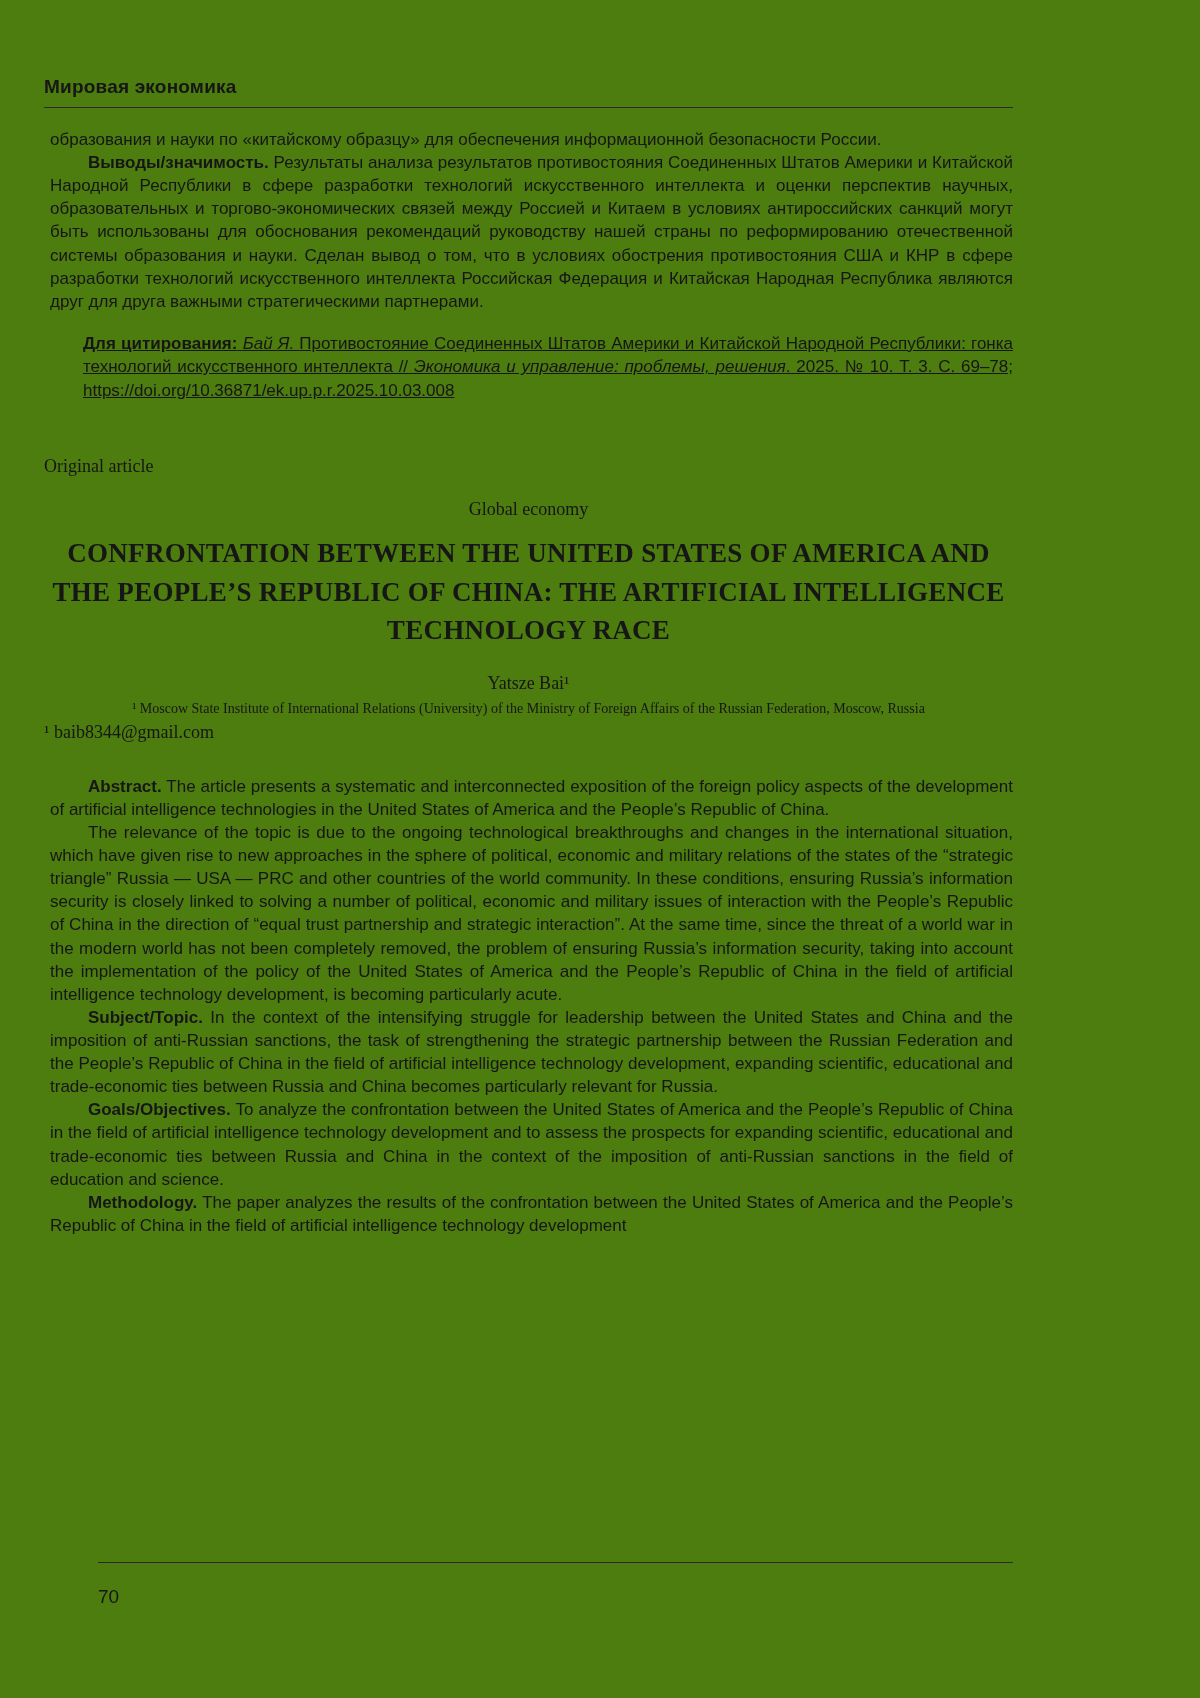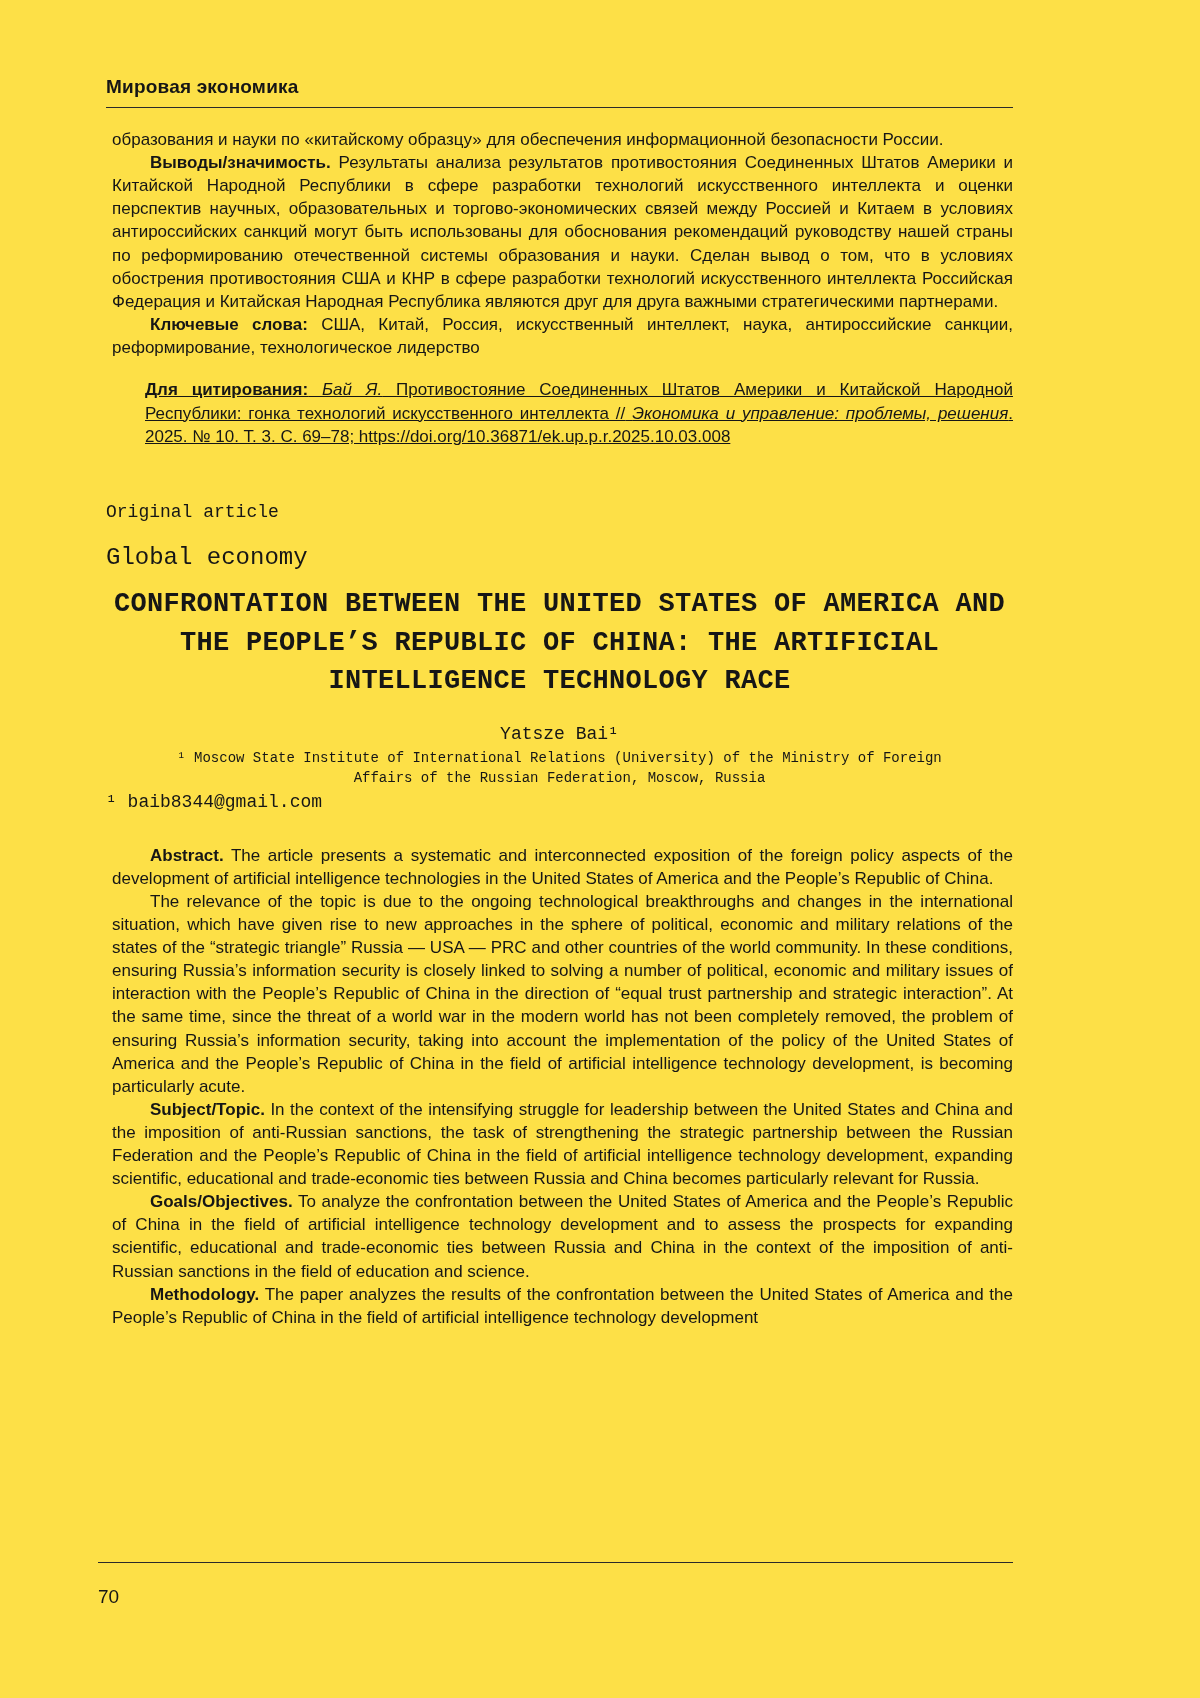--- a/index.html
+++ b/index.html
@@ -7,22 +7,22 @@
   body {
     width: 1200px; height: 1698px;
     font-family: "Liberation Sans", sans-serif;
     color: #161616;
     position: relative;
     overflow: hidden;
   }
   .page {
     position: relative;
     width: 1200px; height: 1698px;
-    padding: 76px 187px 0 106px;
-    background: #fde047;
+    padding: 76px 187px 0 44px;
+    background: #4d7c0f;
   }
   .running-head {
     font-size: 19px;
     font-weight: bold;
     letter-spacing: 0.2px;
   }
   .header-rule {
     border: none;
     border-top: 1.6px solid #2a2a2a;
     margin: 9px 0 20px 0;
@@ -35,27 +35,28 @@
   }
   .indent { text-indent: 38px; }
   .citation-block {
     margin-left: 39px;
     margin-top: 19px;
     font-size: 17px;
     line-height: 1.38;
     text-align: justify;
     text-decoration: underline;
   }
-  .serif { font-family: Liberation Mono, monospace; }
+  .serif { font-family: Liberation Serif, serif; }
   .article-type {
     font-size: 18px;
     margin-top: 54px;
   }
   .section-en {
-    font-size: 24px;
+    font-size: 18px;
+    text-align: center;
     margin-top: 22px;
   }
   .article-title {
     font-size: 27px;
     line-height: 1.42;
     text-align: center;
     letter-spacing: 0.3px;
     margin-top: 14px;
   }
   .author-line {
@@ -108,24 +109,20 @@
   </header>
 
   <section>
     <p class="body-text">образования и науки по «китайскому образцу» для обеспечения информационной безопасности России.</p>
 
     <p class="body-text indent">
       <b>Выводы/значимость.</b>
       <span>Результаты анализа результатов противостояния Соединенных Штатов Америки и Китайской Народной Республики в сфере разработки технологий искусственного интеллекта и оценки перспектив научных, образовательных и торгово-экономических связей между Россией и Китаем в условиях антироссийских санкций могут быть использованы для обоснования рекомендаций руководству нашей страны по реформированию отечественной системы образования и науки. Сделан вывод о том, что в условиях обострения противостояния США и КНР в сфере разработки технологий искусственного интеллекта Российская Федерация и Китайская Народная Республика являются друг для друга важными стратегическими партнерами.</span>
     </p>
 
-    <p class="body-text indent">
-      <b>Ключевые слова:</b>
-      <span>США, Китай, Россия, искусственный интеллект, наука, антироссийские санкции, реформирование, технологическое лидерство</span>
-    </p>
 
     <p class="citation-block">
       <b>Для цитирования:</b>
       <i>Бай Я.</i>
       <span>Противостояние Соединенных Штатов Америки и Китайской Народной Республики: гонка технологий искусственного интеллекта //</span>
       <i>Экономика и управление: проблемы, решения</i><span>. 2025. № 10. Т. 3. С. 69–78; https://doi.org/10.36871/ek.up.p.r.2025.10.03.008</span>
     </p>
   </section>
 
   <section>

